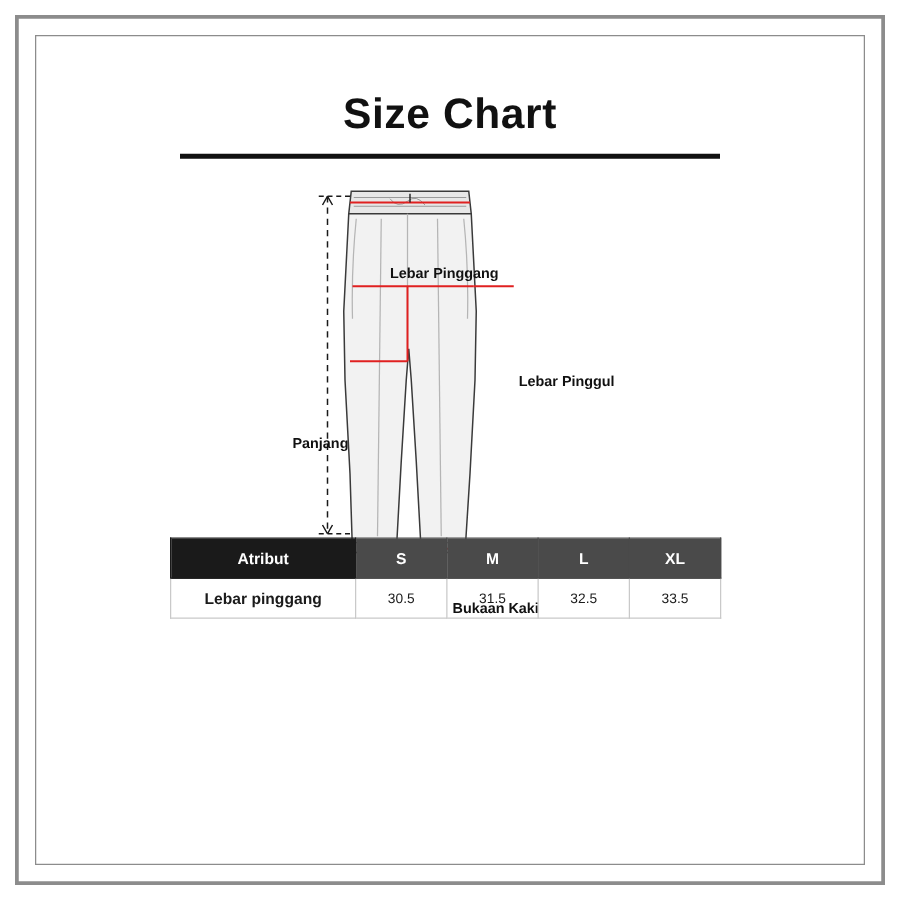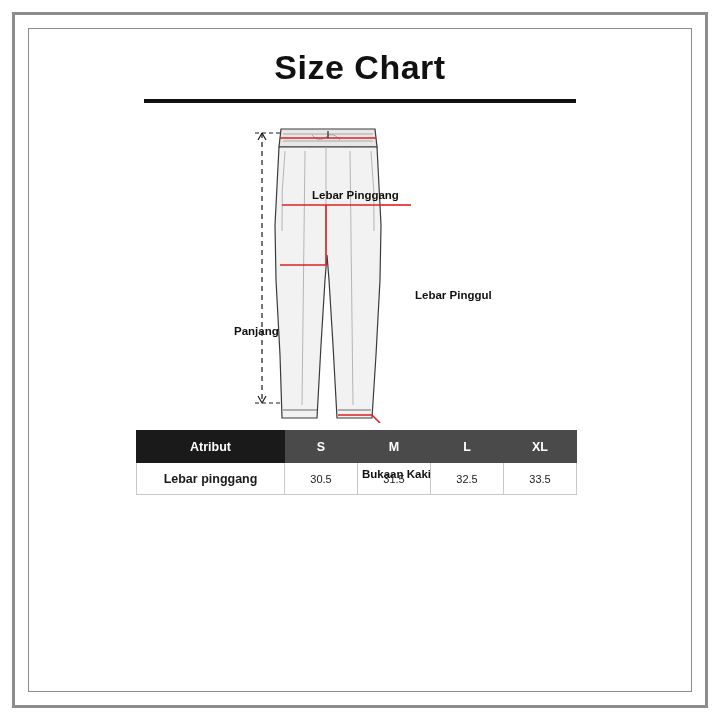--- a/index.html
+++ b/index.html
@@ -45,21 +45,21 @@
     left: 40px;
     top: 40px;
     right: 40px;
     bottom: 40px;
   }
   .title {
     text-align: center;
     font-size: 34px;
     font-weight: bold;
     letter-spacing: 0.5px;
-    margin-top: 8px;
+    margin-top: 32px;
     color: #111111;
   }
   .title-rule {
     width: 432px;
     height: 4px;
     background: #111111;
     margin: 12px auto 0 auto;
   }
   
   .illus {
@@ -74,23 +74,23 @@
     top: 0;
   }
   .lbl {
     position: absolute;
     font-size: 11.5px;
     font-weight: bold;
     color: #111111;
     white-space: nowrap;
   }
   .lbl-waist { left: 272px; top: 84px; }
-  .lbl-hip   { left: 375px; top: 184px; }
+  .lbl-hip   { left: 375px; top: 171px; }
   .lbl-len   { left: 194px; top: 220px; }
-  .lbl-leg   { left: 322px; top: 363px; }
+  .lbl-leg   { left: 322px; top: 352px; }
 
   
   .table-wrap {
     position: absolute;
     left: 96px;
     top: 390px;
     width: 440px;
   }
   table {
     border-collapse: collapse;

